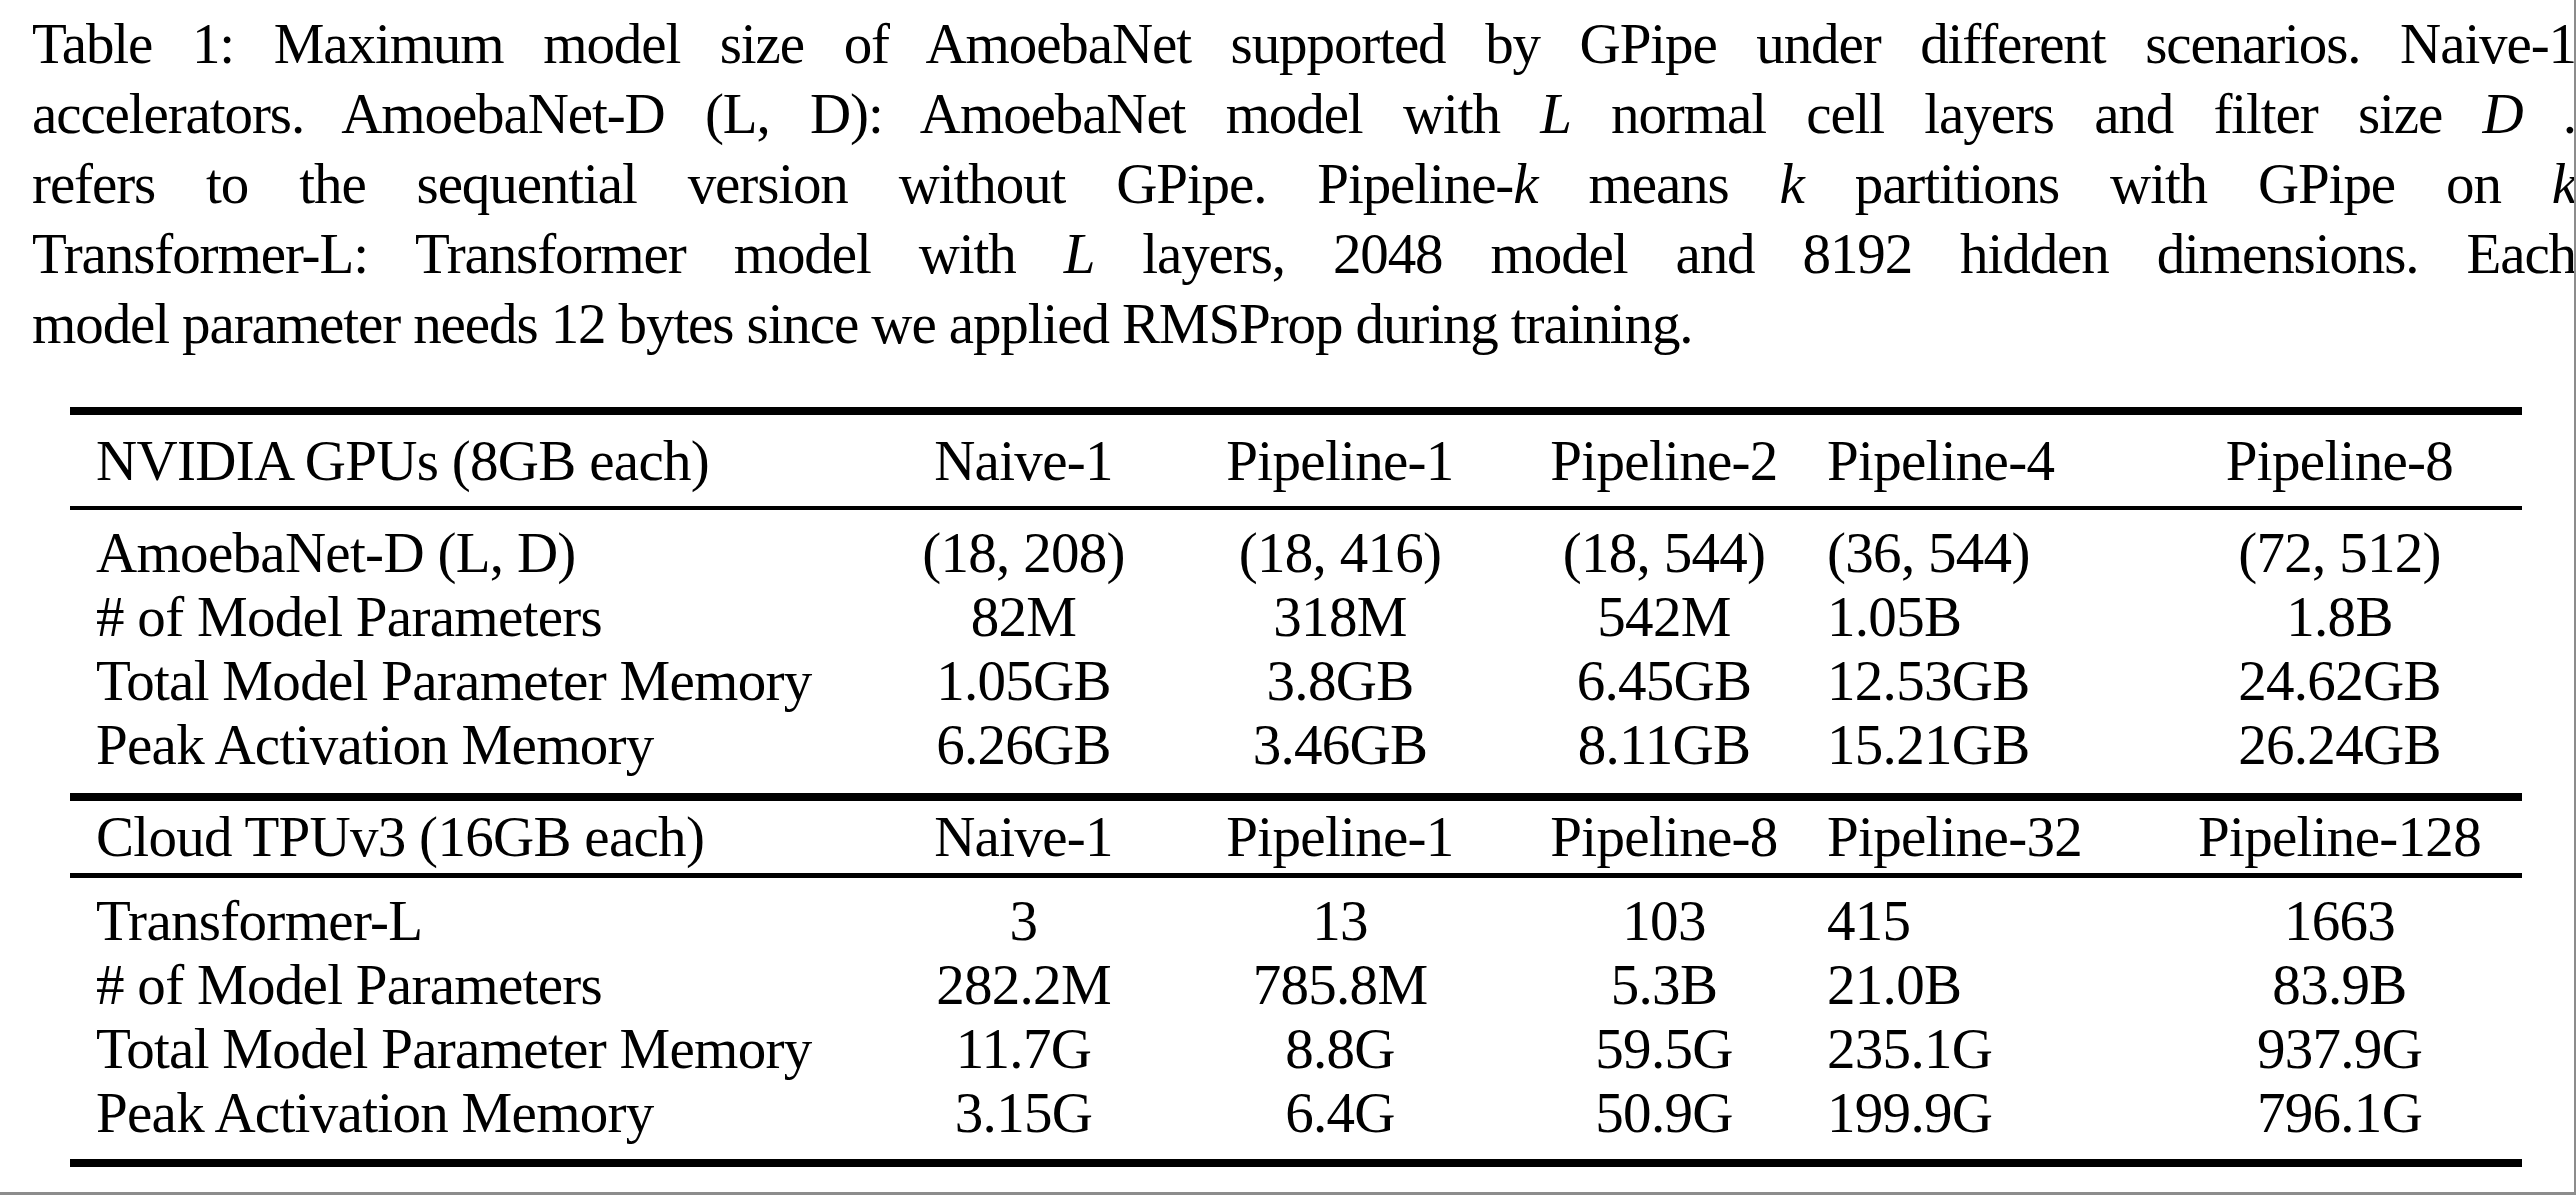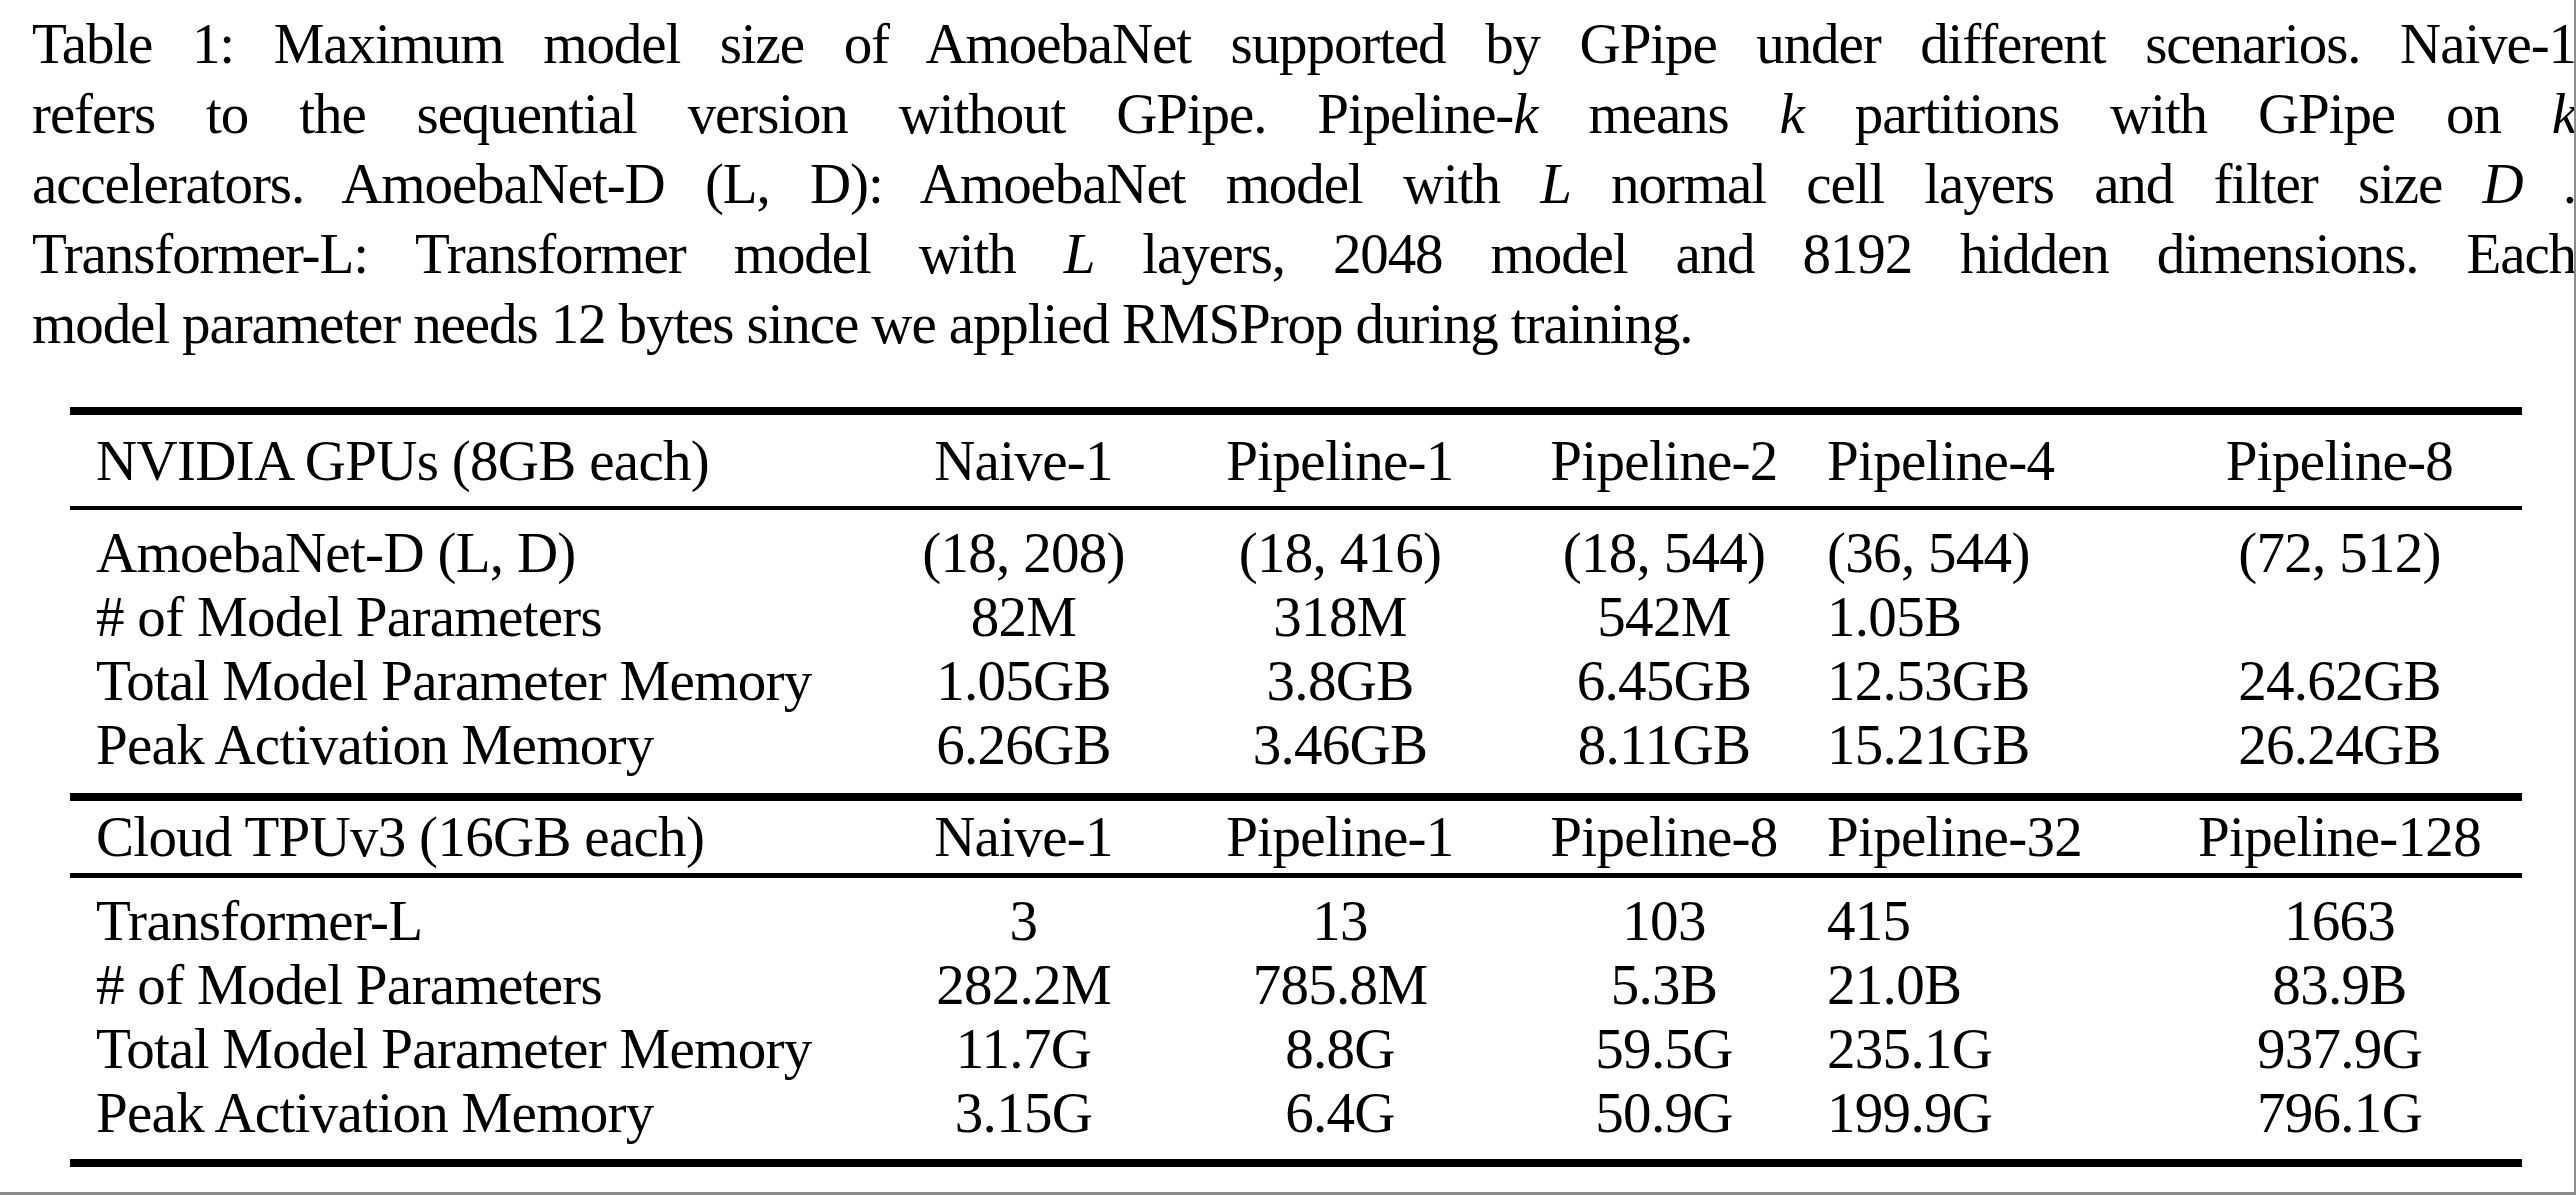--- a/index.html
+++ b/index.html
@@ -46,22 +46,22 @@
   .c4 { width:330px; text-align:left; }
   .c5 { width:365px; text-align:center; }
 </style>
 </head>
 <body>
 
 <div class="page">
 
   <div class="caption">
     <div class="cap-line"><span>Table 1: Maximum model size of AmoebaNet supported by GPipe under different scenarios. Naive-1</span></div>
+    <div class="cap-line"><span>accelerators. AmoebaNet-D (L, D): AmoebaNet model with </span><span class="it">L</span><span> normal cell layers and filter size </span><span class="it">D</span><span> .</span></div>
     <div class="cap-line"><span>refers to the sequential version without GPipe. Pipeline-</span><span class="it">k</span><span> means </span><span class="it">k</span><span> partitions with GPipe on </span><span class="it">k</span></div>
-    <div class="cap-line"><span>accelerators. AmoebaNet-D (L, D): AmoebaNet model with </span><span class="it">L</span><span> normal cell layers and filter size </span><span class="it">D</span><span> .</span></div>
     <div class="cap-line"><span>Transformer-L: Transformer model with </span><span class="it">L</span><span> layers, 2048 model and 8192 hidden dimensions. Each</span></div>
     <div class="cap-line last"><span>model parameter needs 12 bytes since we applied RMSProp during training.</span></div>
   </div>
 
   <div class="tbl">
 
     <div class="rule thick"></div>
 
     <div class="trow hrow">
       <div class="cell c0">NVIDIA GPUs (8GB each)</div>
@@ -82,20 +82,21 @@
       <div class="cell c3">(18, 544)</div>
       <div class="cell c4">(36, 544)</div>
       <div class="cell c5">(72, 512)</div>
     </div>
     <div class="trow">
       <div class="cell c0"># of Model Parameters</div>
       <div class="cell c1">82M</div>
       <div class="cell c2">318M</div>
       <div class="cell c3">542M</div>
       <div class="cell c4">1.05B</div>
+      <div class="cell c5">1.8B</div>
     </div>
     <div class="trow">
       <div class="cell c0">Total Model Parameter Memory</div>
       <div class="cell c1">1.05GB</div>
       <div class="cell c2">3.8GB</div>
       <div class="cell c3">6.45GB</div>
       <div class="cell c4">12.53GB</div>
       <div class="cell c5">24.62GB</div>
     </div>
     <div class="trow">

